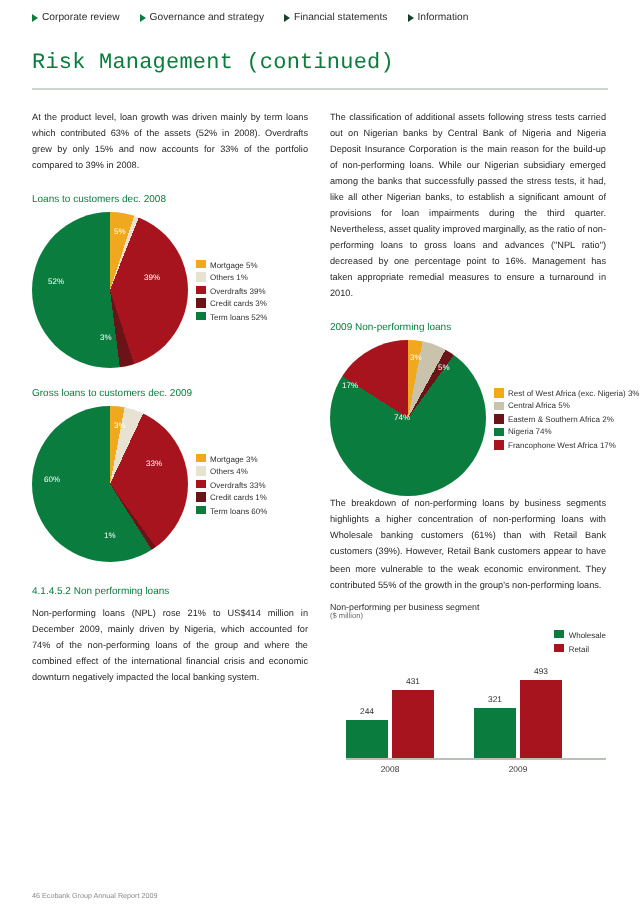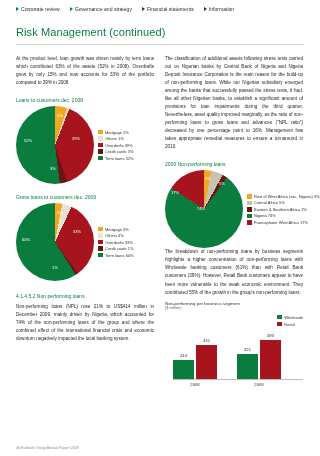--- a/index.html
+++ b/index.html
@@ -28,20 +28,21 @@
     display:inline-block;
   }
   .tri.dark{border-left-color:#1b3f2b;}
   
   .page-title{
     padding:10px 16px 6px 16px;
     font-size:11px;
     color:#0a7d3e;
     font-weight:normal;
     letter-spacing:0.1px;
+    font-family:Liberation Mono, monospace;
   }
   .rule{
     height:1px;background:#cfd6cf;margin:0 16px 10px 16px;
   }
   
   .cols{
     display:flex;
     padding:0 16px;
     gap:11px;
   }

